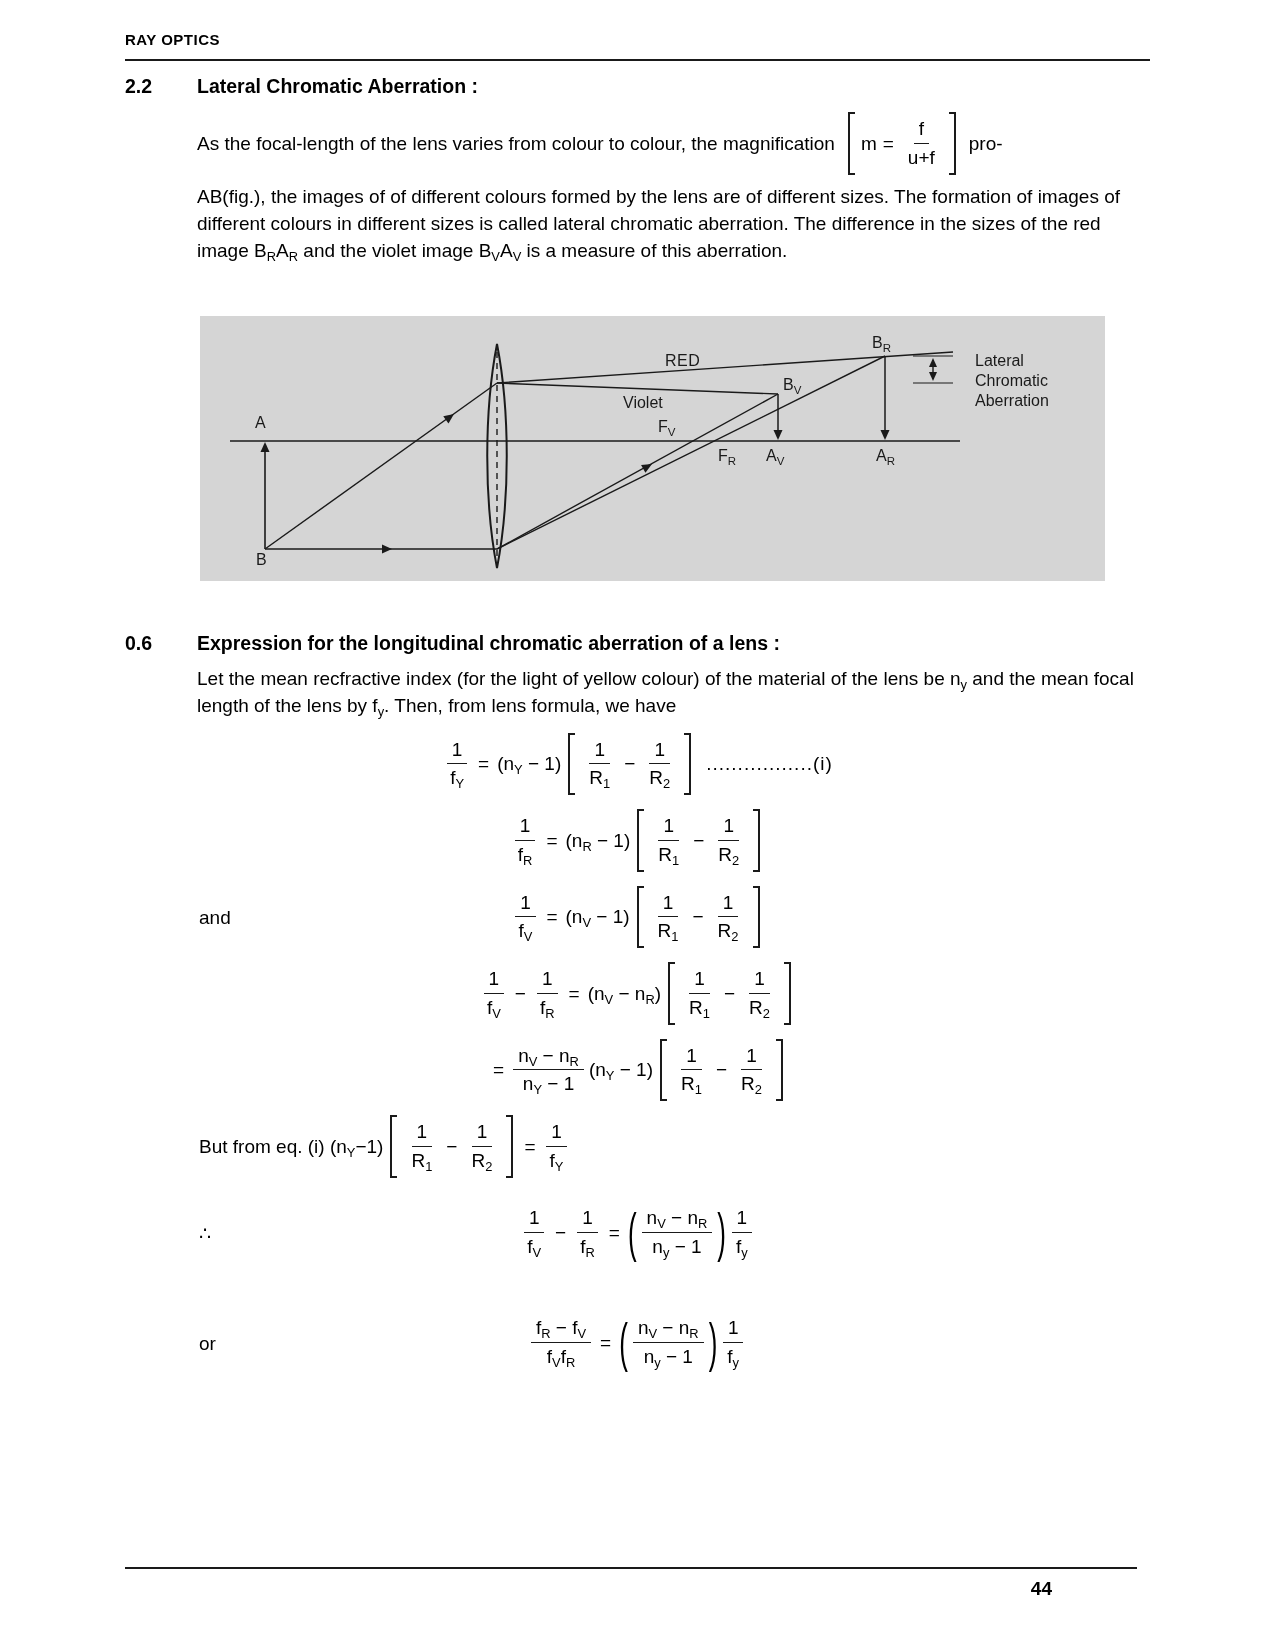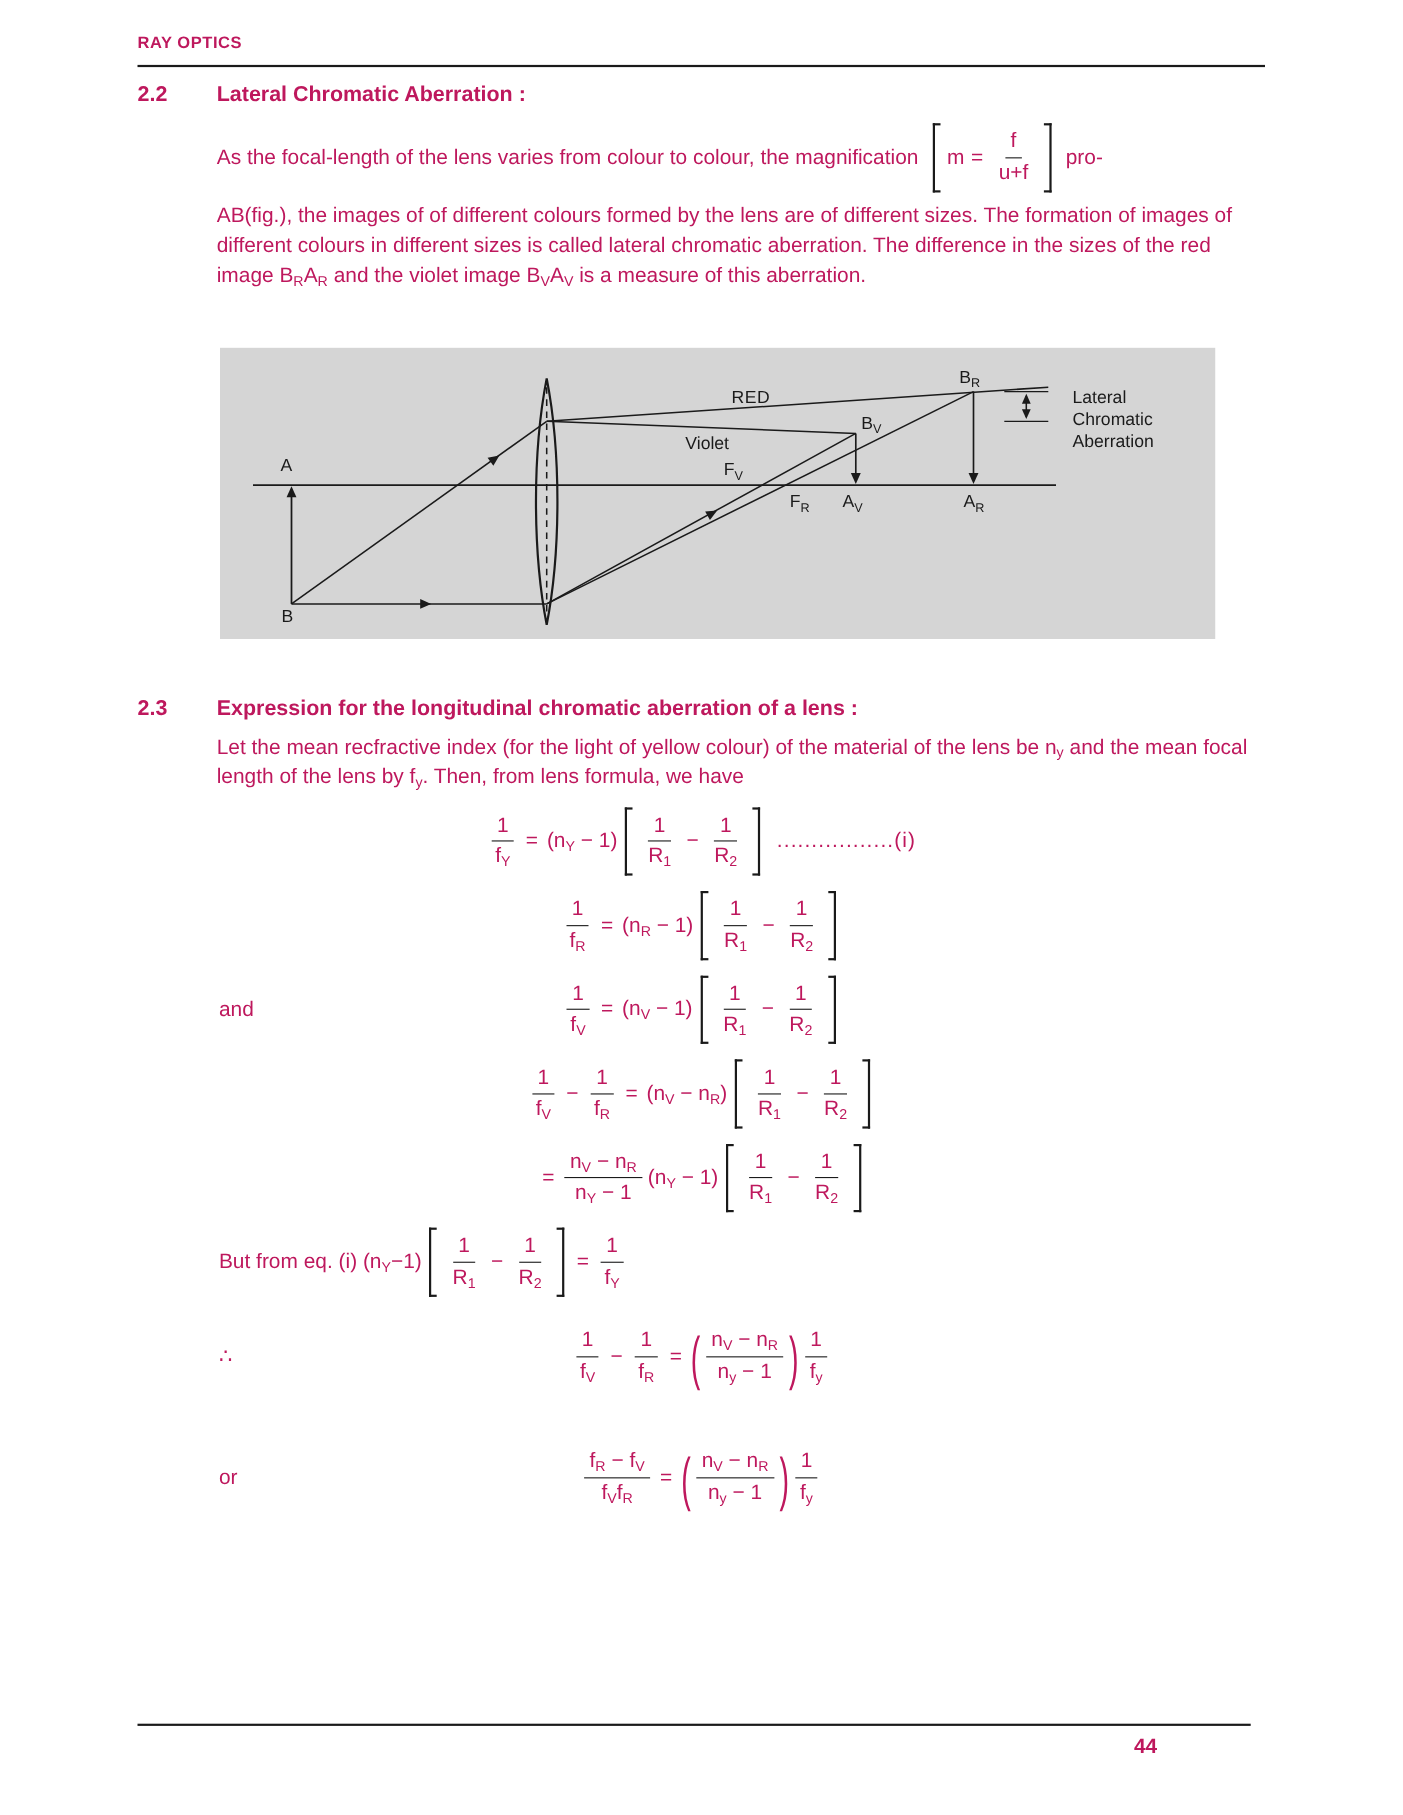--- a/index.html
+++ b/index.html
@@ -3,21 +3,21 @@
 <meta charset="utf-8">
 <style>
   * { box-sizing: border-box; }
   html,body { margin:0; padding:0; background:#ffffff; }
   .page {
     position: relative;
     width: 1275px;
     height: 1650px;
     margin: 0 auto;
     background: #ffffff;
-    color: #be185d;
+    color: #000000;
     font-family: "Liberation Sans", sans-serif;
     font-size: 19px;
     line-height: 27px;
     padding: 26px 125px 0 125px;
     overflow: hidden;
   }
   
   .hdr-title { font-size: 15px; font-weight: bold; letter-spacing: .5px; }
   .rule { border: none; border-top: 2px solid #1a1a1a; margin: 6px 0 0 0; }
   .footer { position: absolute; left: 125px; right: 138px; bottom: 48px; }
@@ -136,21 +136,21 @@
       <text x="676" y="145"><tspan>A</tspan><tspan class="sub" dy="4">R</tspan></text>
       <text x="672" y="32"><tspan>B</tspan><tspan class="sub" dy="4">R</tspan></text>
       <text x="583" y="74"><tspan>B</tspan><tspan class="sub" dy="4">V</tspan></text>
       <text x="775" y="50">Lateral</text>
       <text x="775" y="70">Chromatic</text>
       <text x="775" y="90">Aberration</text>
     </svg>
   </div>
 
   <div class="sec-head">
-    <span class="sec-num">2.3</span>
+    <span class="sec-num">0.6</span>
     <span>Expression for the longitudinal chromatic aberration of a lens :</span>
   </div>
 
   <div class="para">
     <span>Let the mean recfractive index (for the light of yellow colour) of the material of the lens be n</span><sub>y</sub><span> and the mean focal length of the lens by f</span><sub>y</sub><span>. Then, from lens formula, we have</span>
   </div>
 
   <div class="eq-row">
     <span class="mrow">
       <span class="frac">

